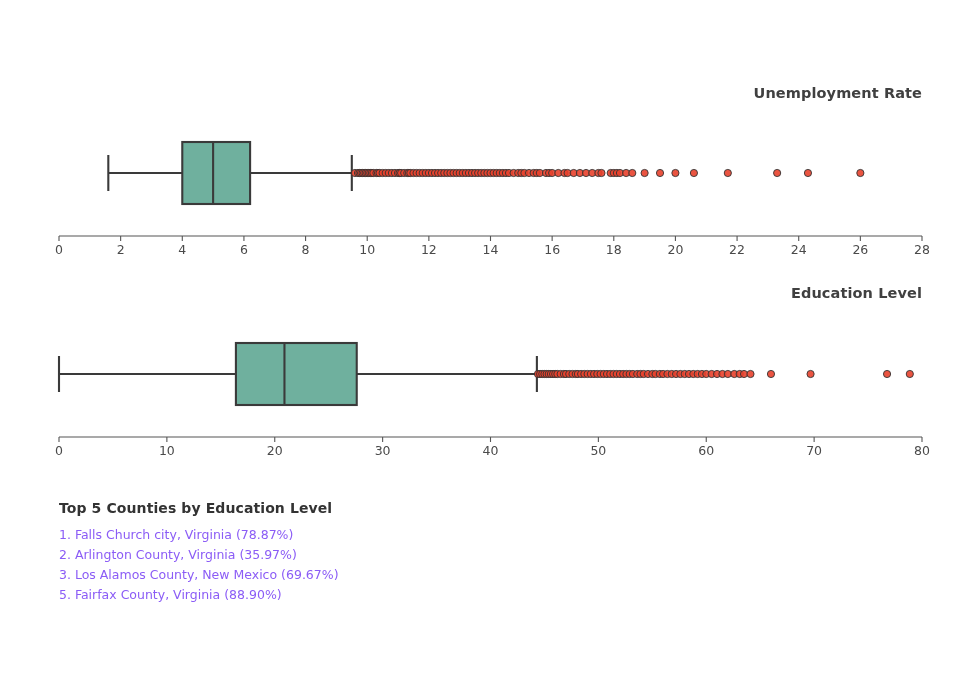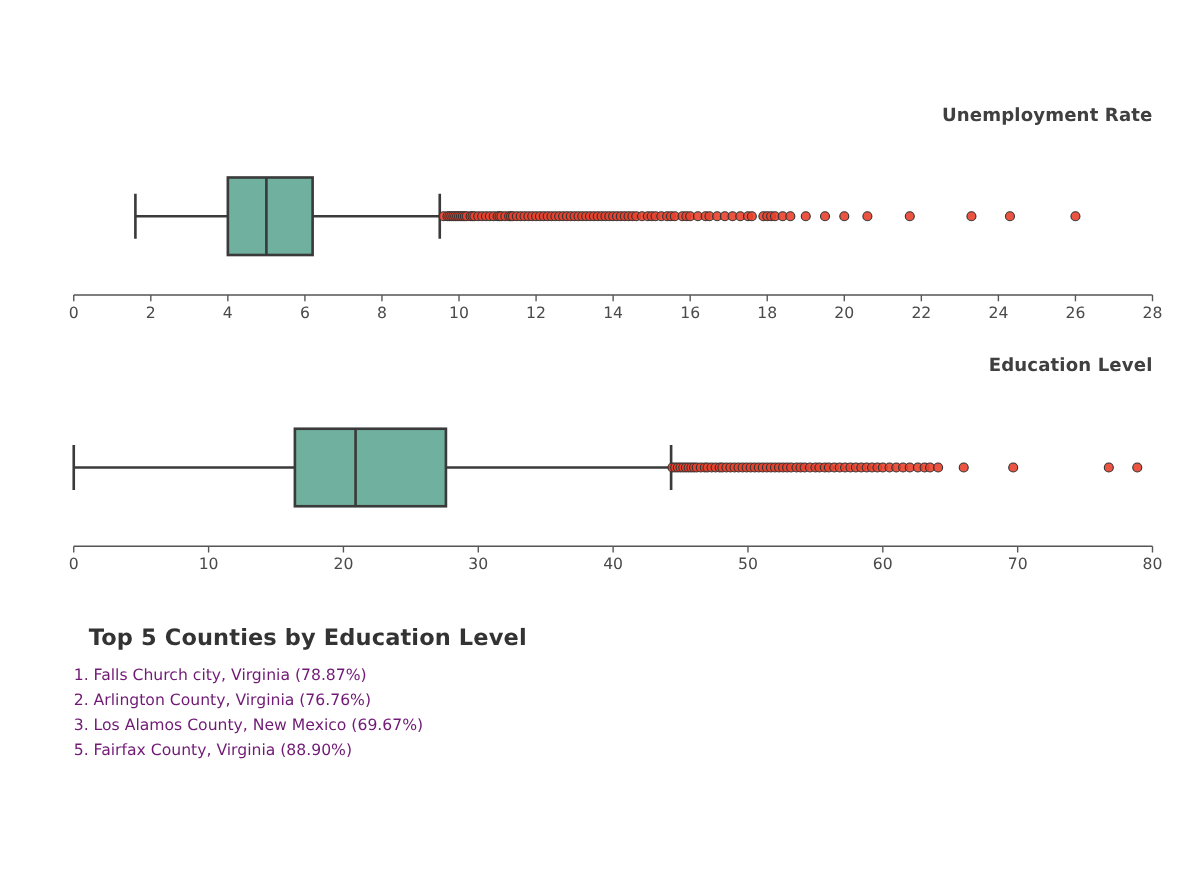--- a/index.html
+++ b/index.html
@@ -36,34 +36,34 @@
     width: 960px;
   }
   svg { display: block; }
   .list-block {
     position: absolute;
     left: 59px;
     top: 500px;
     width: 520px;
   }
   .list-heading {
-    font-size: 18px;
+    font-size: 14px;
     font-weight: bold;
     color: #333333;
-    margin: 0 0 9px 12px;
+    margin: 0 0 9px 0;
     letter-spacing: 0.1px;
   }
   .list-items {
     list-style: none;
     margin: 0;
     padding: 0;
   }
   .list-items li {
     font-size: 12.5px;
-    color: #701a75;
+    color: #8b5cf6;
     line-height: 20px;
     white-space: nowrap;
   }
 </style>
 </head>
 <body>
 
 <div class="panel" style="top:0;height:270px;">
   <div class="panel-title" style="top:85px;">Unemployment Rate</div>
   <div class="plot-area" id="plot-0">
@@ -308,17 +308,17 @@
           <text x="922" y="185" text-anchor="middle" font-family="&quot;DejaVu Sans&quot;, sans-serif" font-size="12.5" fill="#4a4a4a">80</text>
         </g>
       </svg>
     </div>
 </div>
 
 <div class="list-block">
   <div class="list-heading">Top 5 Counties by Education Level</div>
   <ul class="list-items" id="summary-list">
       <li>1. Falls Church city, Virginia (78.87%)</li>
-      <li>2. Arlington County, Virginia (76.76%)</li>
+      <li>2. Arlington County, Virginia (35.97%)</li>
       <li>3. Los Alamos County, New Mexico (69.67%)</li>
       <li>5. Fairfax County, Virginia (88.90%)</li>
     </ul>
 </div>
 
 </body></html>

